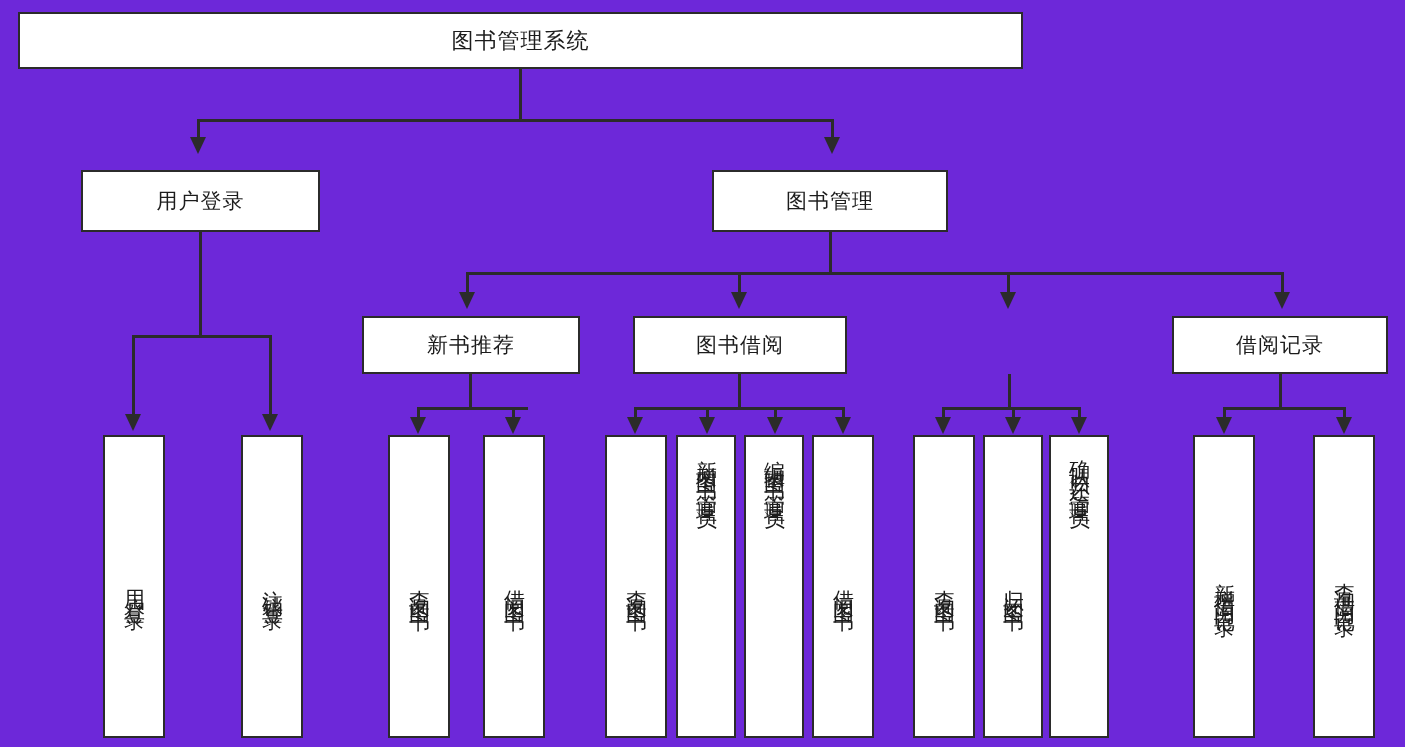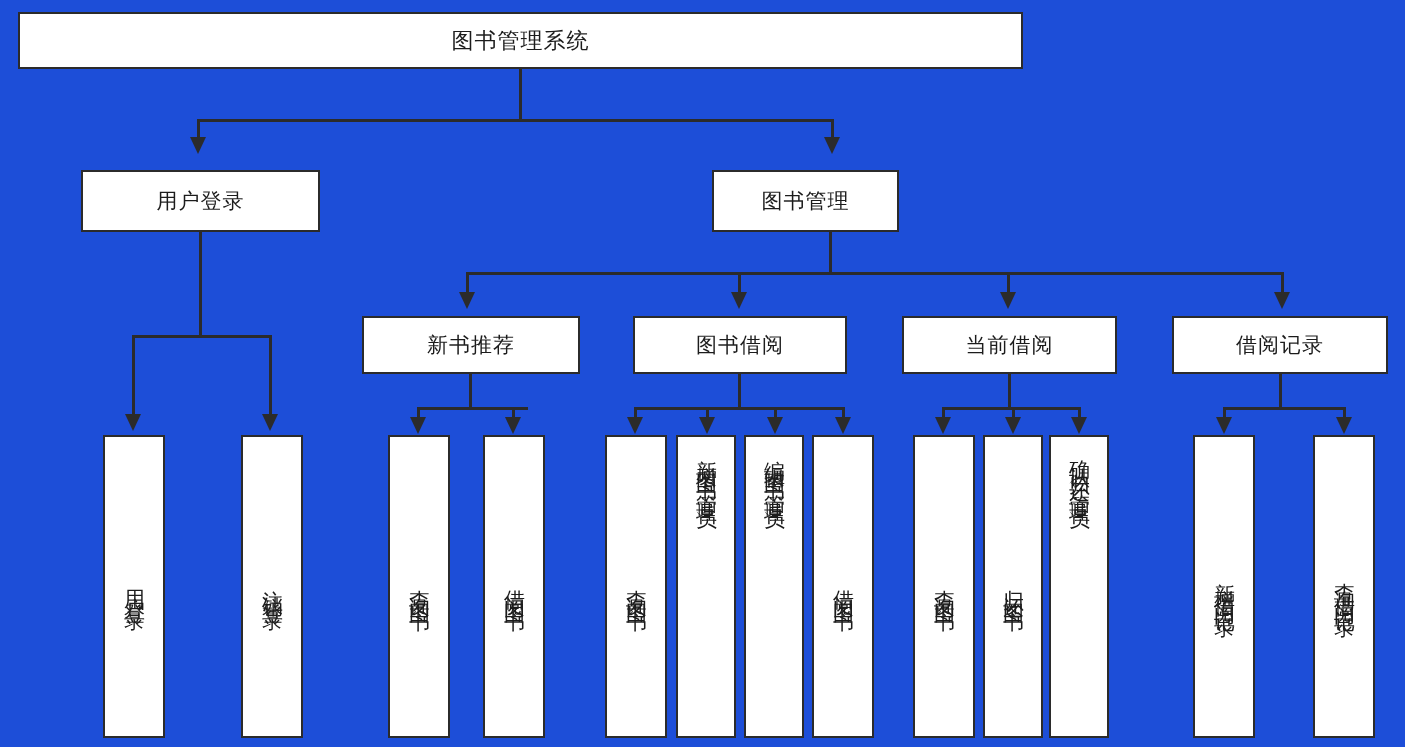--- a/index.html
+++ b/index.html
@@ -5,21 +5,21 @@
 <style>
   html,body{margin:0;padding:0;background:#ffffff;}
   body{
     font-family:"DejaVu Sans","Liberation Sans",sans-serif;
     -webkit-font-smoothing:antialiased;
   }
   #canvas{
     position:relative;
     width:1405px;
     height:747px;
-    background:#1d4ed8;
+    background:#6d28d9;
     overflow:hidden;
   }
   
   .node{
     position:absolute;
     box-sizing:border-box;
     border:2.5px solid #2b2b2b;
     background:#ffffff;
     display:flex;
     align-items:center;
@@ -100,21 +100,21 @@
   <div class="ln vln" style="left:197px;top:119px;height:20px;"></div>
   <div class="arrow" style="left:190px;top:137px;"></div>
 
   <div class="ln vln" style="left:831px;top:119px;height:20px;"></div>
   <div class="arrow" style="left:824px;top:137px;"></div>
 
   <div class="node h" id="n-user-login" style="left:81px;top:170px;width:239px;height:62px;">
     <span class="label">用户登录</span>
   </div>
 
-  <div class="node h" id="n-book-management" style="left:712px;top:170px;width:187px;height:62px;justify-content:center;">
+  <div class="node h" id="n-book-management" style="left:712px;top:170px;width:236px;height:62px;justify-content:center;">
     <span class="label">图书管理</span>
   </div>
 
   <div class="ln vln" style="left:199px;top:232px;height:103px;"></div>
   <div class="ln hln" style="left:132px;top:335px;width:140px;"></div>
   <div class="ln vln" style="left:132px;top:335px;height:81px;"></div>
   <div class="arrow" style="left:125px;top:414px;"></div>
   <div class="ln vln" style="left:269px;top:335px;height:81px;"></div>
   <div class="arrow" style="left:262px;top:414px;"></div>
 
@@ -128,23 +128,20 @@
   <div class="arrow" style="left:1000px;top:292px;"></div>
   <div class="ln vln" style="left:1281px;top:272px;height:22px;"></div>
   <div class="arrow" style="left:1274px;top:292px;"></div>
 
   <div class="node h" id="n-book-borrow" style="left:633px;top:316px;width:214px;height:58px;">
     <span class="label">图书借阅</span>
   </div>
   <div class="node h" id="n-new-book" style="left:362px;top:316px;width:218px;height:58px;">
     <span class="label">新书推荐</span>
   </div>
-  <div class="node h" id="n-current-borrow" style="left:902px;top:316px;width:215px;height:58px;">
-    <span class="label">当前借阅</span>
-  </div>
   <div class="node h" id="n-borrow-record" style="left:1172px;top:316px;width:216px;height:58px;">
     <span class="label">借阅记录</span>
   </div>
 
   <div class="ln vln" style="left:469px;top:374px;height:33px;"></div>
   <div class="ln hln" style="left:417px;top:407px;width:111px;"></div>
   <div class="ln vln" style="left:417px;top:407px;height:12px;"></div>
   <div class="arrow" style="left:410px;top:417px;"></div>
   <div class="ln vln" style="left:512px;top:407px;height:12px;"></div>
   <div class="arrow" style="left:505px;top:417px;"></div>

